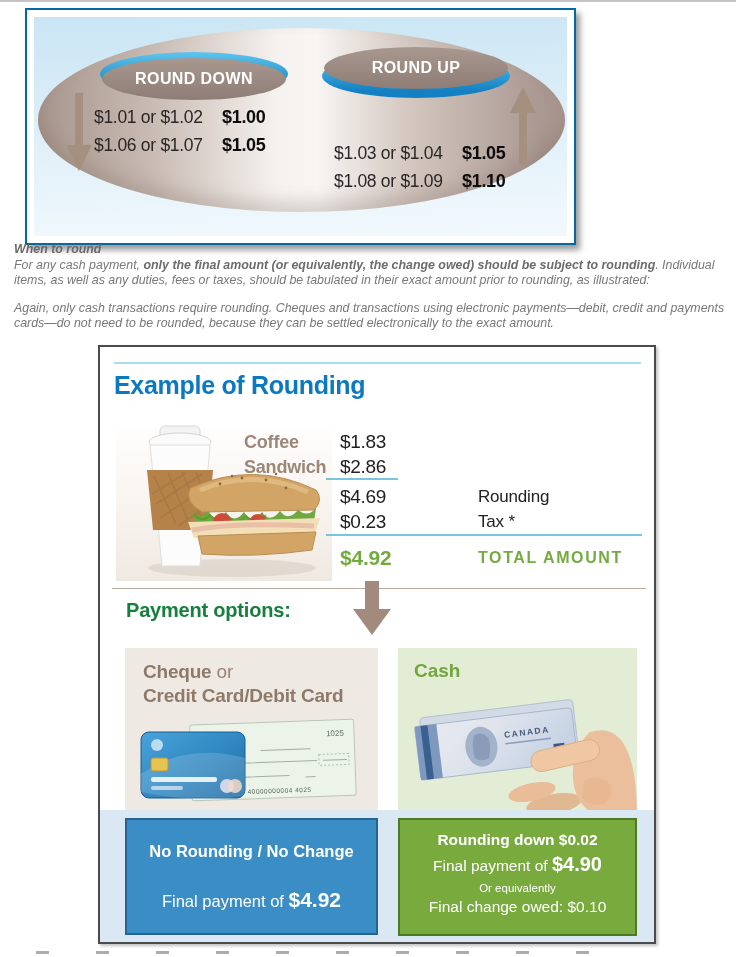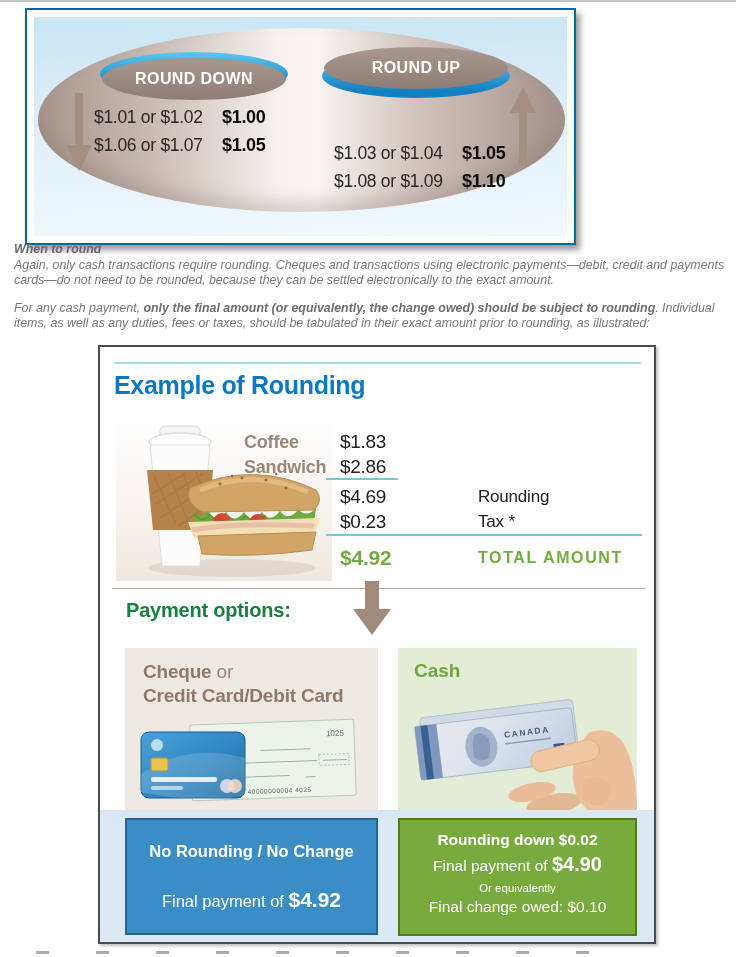--- a/index.html
+++ b/index.html
@@ -133,22 +133,22 @@
         <div class="round-row">
           <span class="from">$1.08 or $1.09</span>
           <span class="to">$1.10</span>
         </div>
       </div>
     </div>
   </div>
 
   <div class="abs text-block">
     <h2>When to round</h2>
+    <p><span>For any cash payment, </span><span class="emph">only the final amount (or equivalently, the change owed) should be subject to rounding</span><span>.  Individual items, as well as any duties, fees or taxes, should be tabulated in their exact amount prior to rounding, as illustrated:</span></p>
     <p>Again, only cash transactions require rounding.  Cheques and transactions using electronic payments—debit, credit and payments cards—do not need to be rounded, because they can be settled electronically to the exact amount.</p>
-    <p><span>For any cash payment, </span><span class="emph">only the final amount (or equivalently, the change owed) should be subject to rounding</span><span>.  Individual items, as well as any duties, fees or taxes, should be tabulated in their exact amount prior to rounding, as illustrated:</span></p>
   </div>
 
   <div class="abs example-card">
 
     <div class="abs accent-line"></div>
     <div class="abs example-title">Example of Rounding</div>
 
     <div class="abs food-figure">
       <svg width="216" height="163" viewBox="0 0 216 163">
         <ellipse cx="116" cy="150" rx="84" ry="9" fill="rgba(90,70,50,0.10)"></ellipse>

